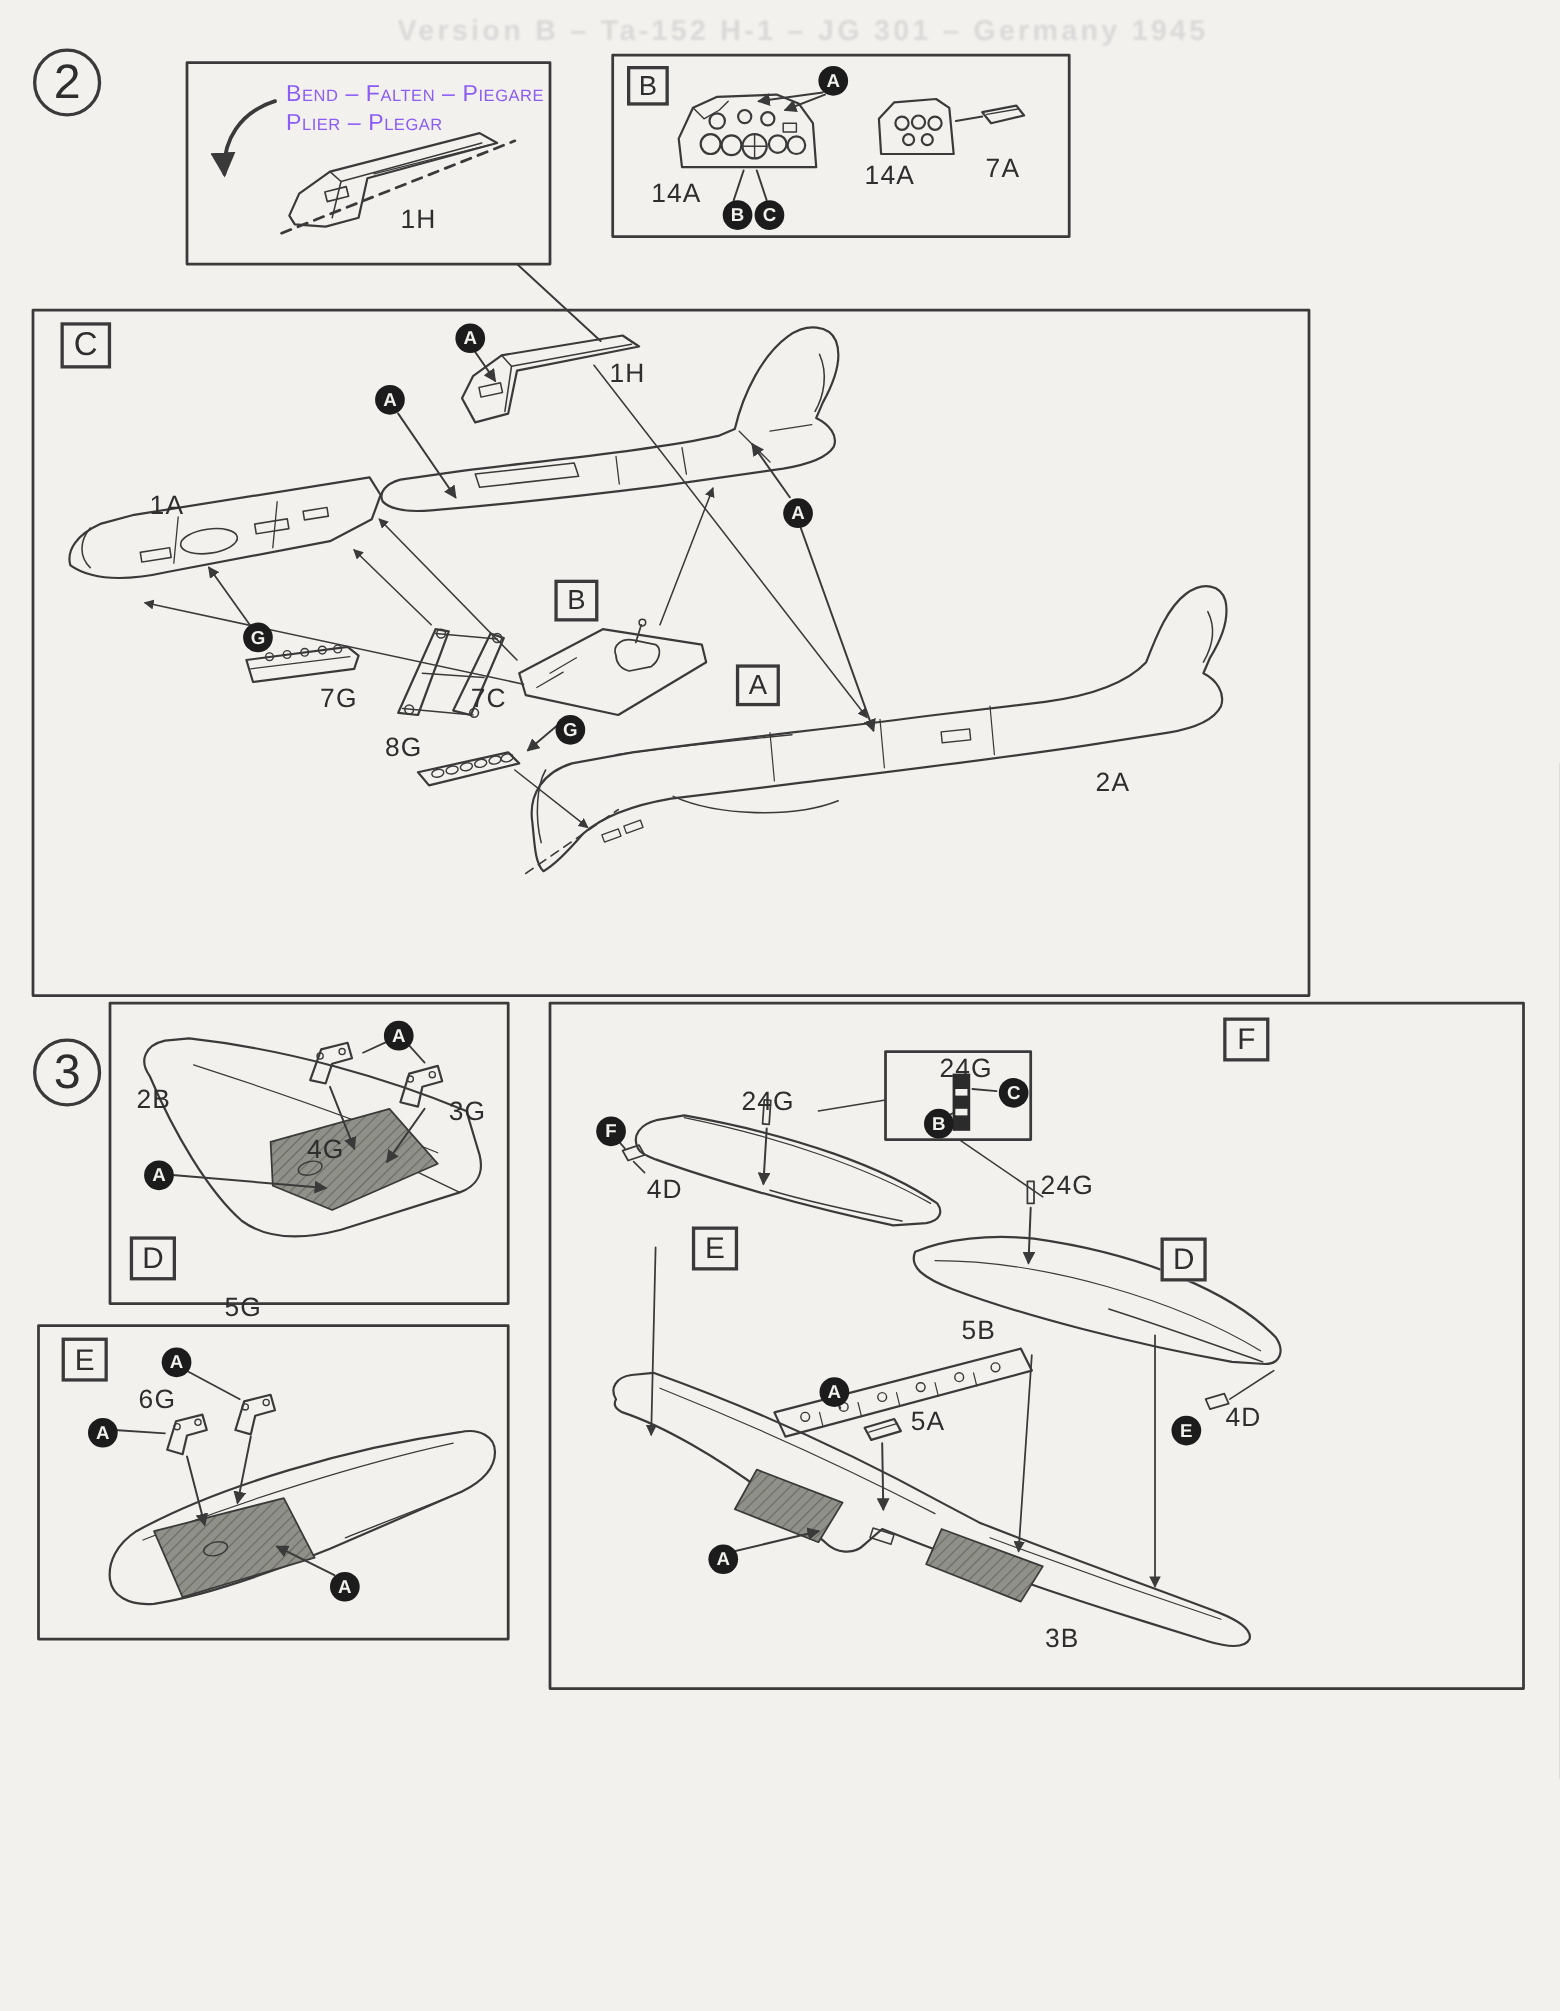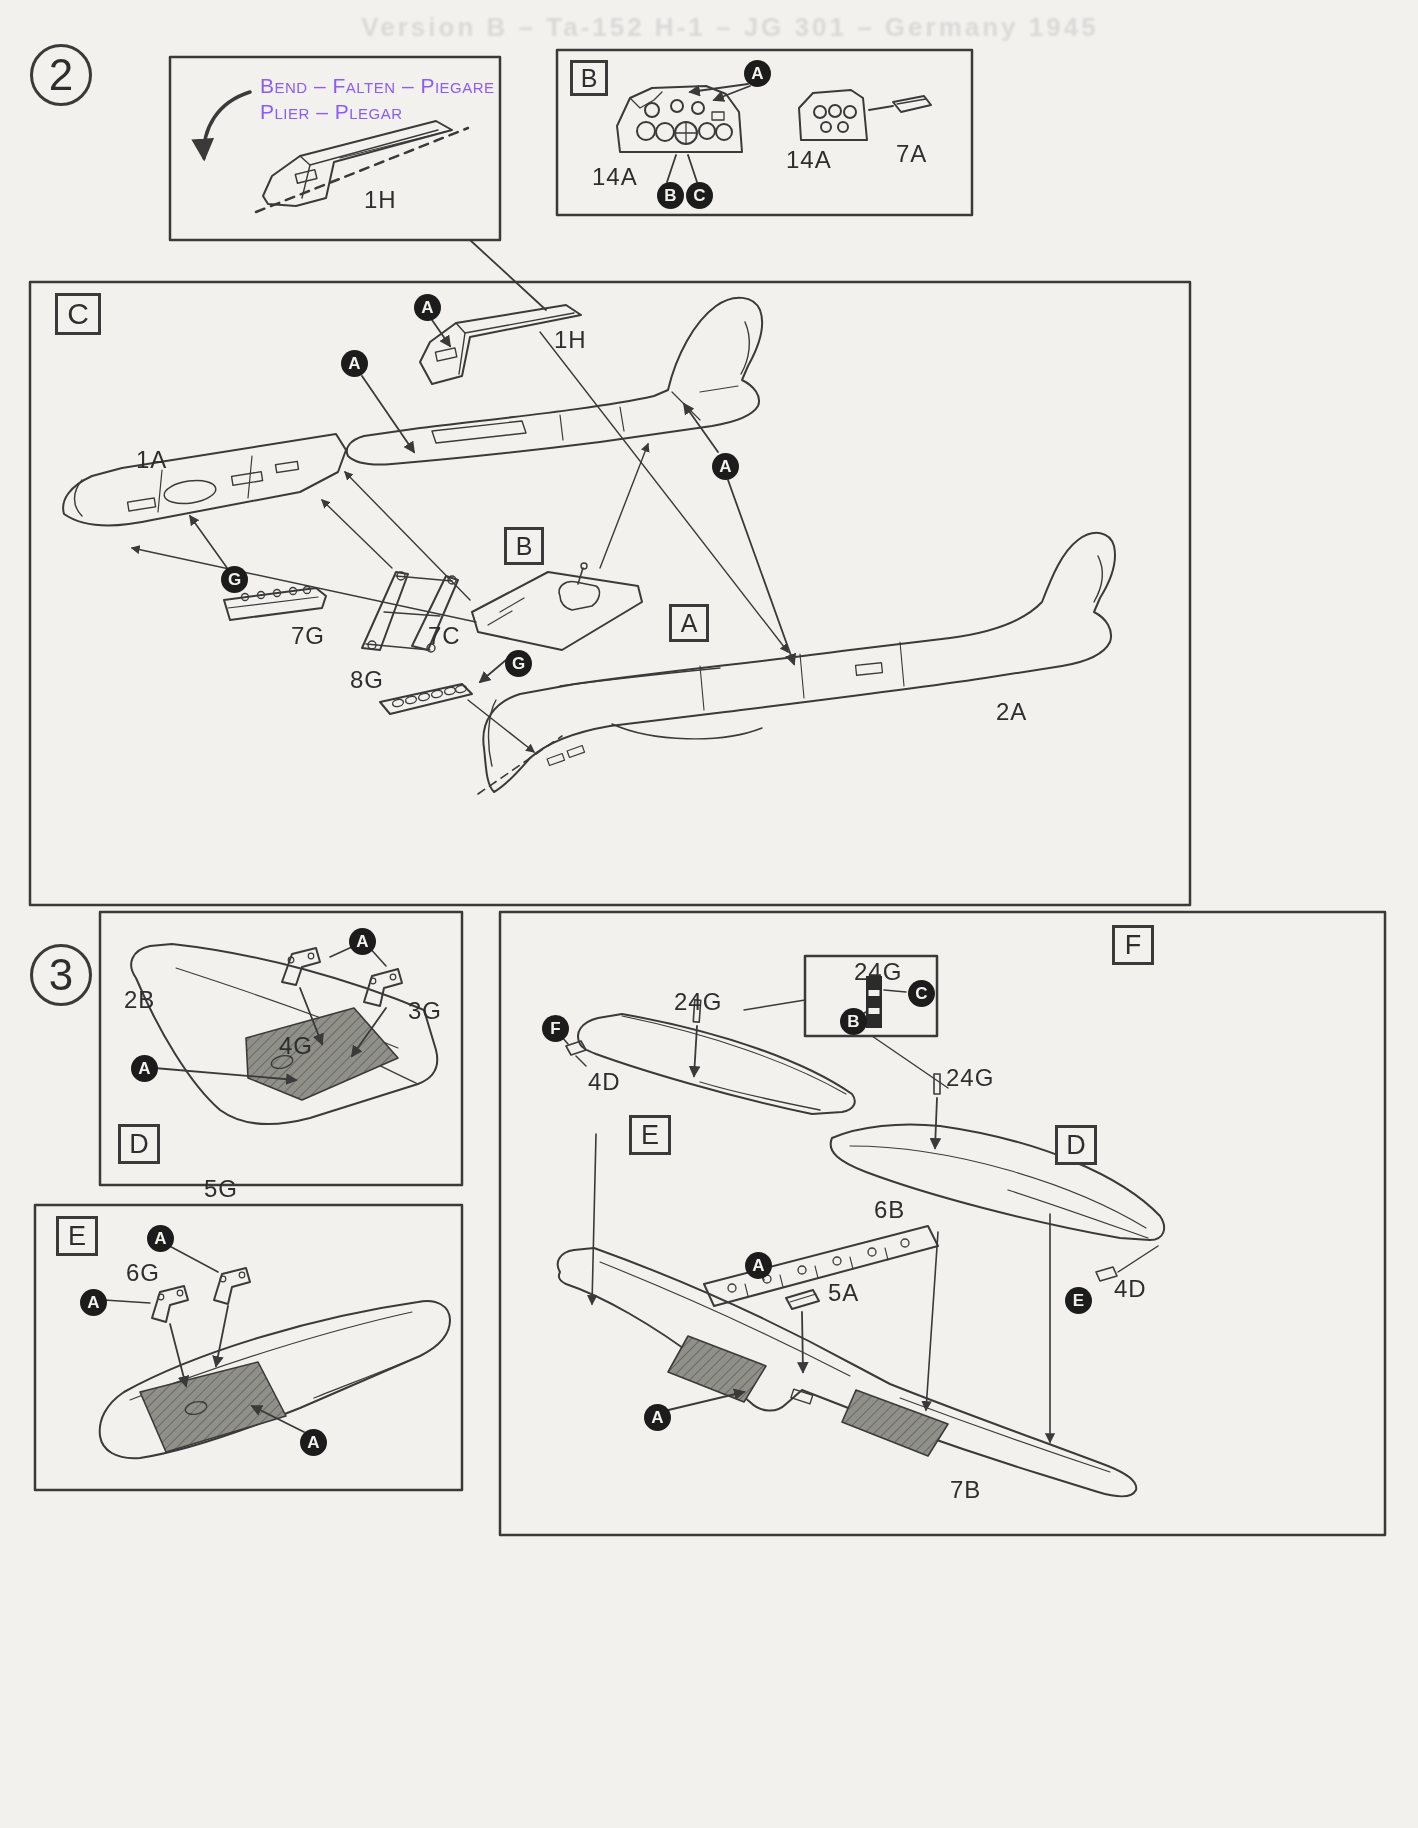--- a/index.html
+++ b/index.html
@@ -355,21 +355,21 @@
   <div class="letterbox" style="left:1112px;top:925px;">F</div>
   <div class="lbl" style="left:854px;top:958px;">24G</div>
   <div class="callout" style="left:908px;top:980px;">C</div>
   <div class="callout" style="left:840px;top:1008px;">B</div>
   <div class="lbl" style="left:674px;top:988px;">24G</div>
   <div class="callout" style="left:542px;top:1015px;">F</div>
   <div class="lbl" style="left:588px;top:1068px;">4D</div>
   <div class="letterbox" style="left:629px;top:1115px;">E</div>
   <div class="lbl" style="left:946px;top:1064px;">24G</div>
   <div class="letterbox" style="left:1055px;top:1125px;">D</div>
-  <div class="lbl" style="left:874px;top:1196px;">6B</div>
+  <div class="lbl" style="left:874px;top:1196px;">5B</div>
   <div class="callout" style="left:745px;top:1252px;">A</div>
   <div class="lbl" style="left:828px;top:1279px;">5A</div>
   <div class="callout" style="left:1065px;top:1287px;">E</div>
   <div class="lbl" style="left:1114px;top:1275px;">4D</div>
   <div class="callout" style="left:644px;top:1404px;">A</div>
-  <div class="lbl" style="left:950px;top:1476px;">7B</div>
+  <div class="lbl" style="left:950px;top:1476px;">3B</div>
 
 </div>
 
 </body></html>

